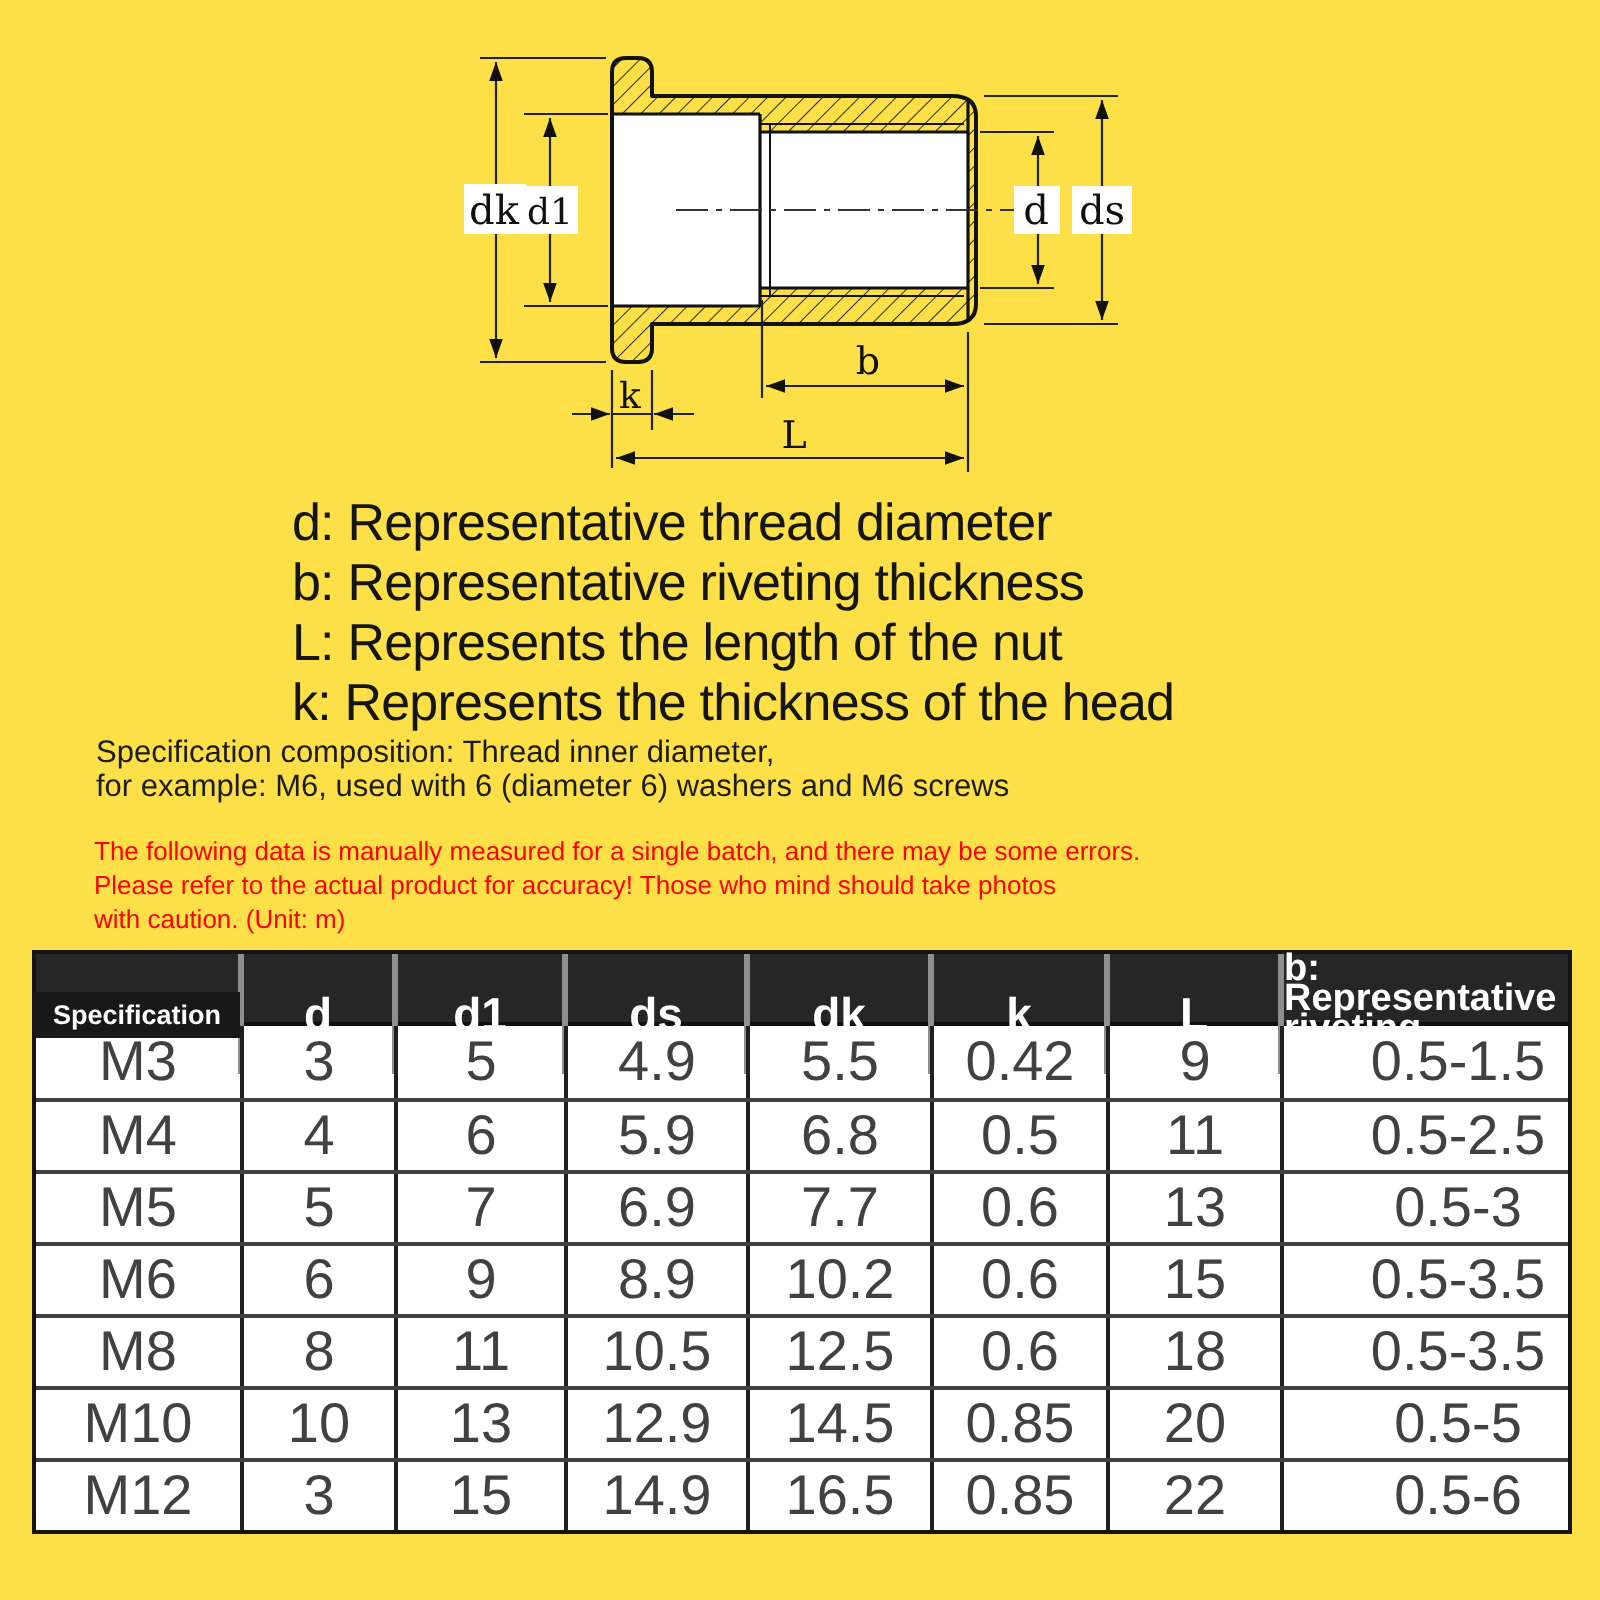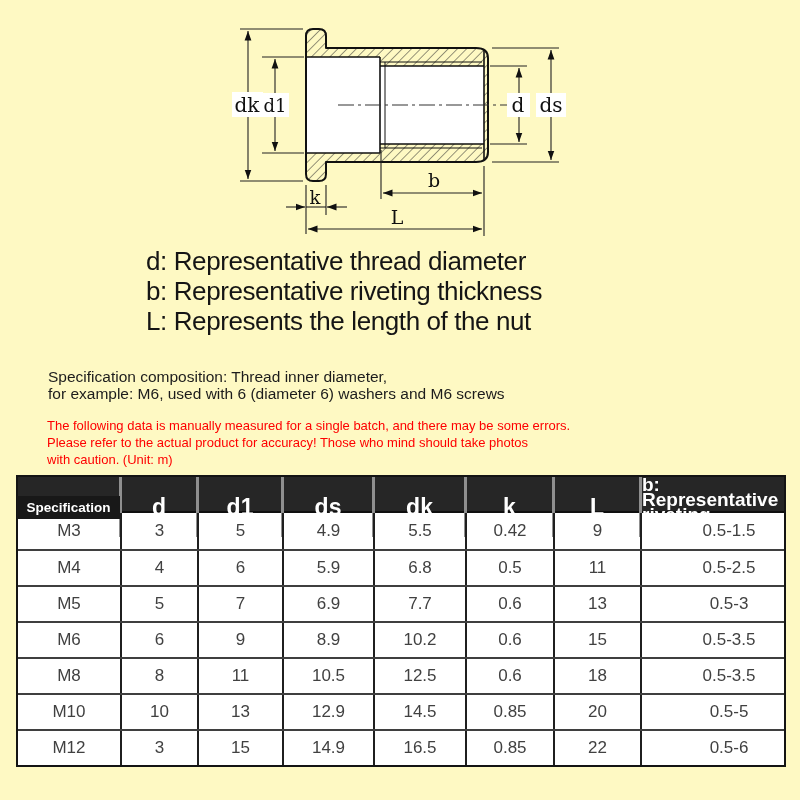--- a/index.html
+++ b/index.html
@@ -1,18 +1,18 @@
 <!DOCTYPE html>
 <html><head>
 <meta charset="utf-8">
 <style>
   * { margin:0; padding:0; box-sizing:border-box; }
   html,body { background:#ffffff; }
   .canvas {
-    position:relative; width:800px; height:800px; background:#fef9c3;
+    position:relative; width:800px; height:800px; background:#fde047;
     font-family:"Liberation Sans", sans-serif; overflow:hidden;
   }
   
   .drawing { position:absolute; left:0; top:0; }
   .dimtxt { font-family:"DejaVu Serif", serif; fill:#101010; }
   
   .legend { position:absolute; left:146px; top:246px; color:#151515;
             font-size:26px; line-height:30px; letter-spacing:-0.4px; }
   
   .spec-note { position:absolute; left:48px; top:369px; color:#1c1c1c;
@@ -28,21 +28,21 @@
   .hcell { display:flex; align-items:center; justify-content:center;
            color:#ffffff; font-weight:bold; border-right:3px solid #8f8f8f; }
   .hcell:last-child { border-right:none; }
   .hcell.spec-h { font-size:13.5px; }
   .hcell.spec-h span { background:#181818; padding:4px 9px; }
   .hcell.letter { font-size:23px; }
   .hcell.b-h { flex-direction:column; font-size:19px; line-height:15px; }
   .trow { height:36px; border-top:2px solid #3f3f3f; }
   .trow:first-child { border-top:none; }
   .tcell { display:flex; align-items:center; justify-content:center;
-           font-size:17px; color:#414141; border-right:2px solid #1f1f1f; }
+           font-size:28px; color:#414141; border-right:2px solid #1f1f1f; }
   .tcell:last-child { border-right:none;margin-left:32px; }
 </style>
 </head>
 <body>
 
 <div class="canvas">
 
   <svg class="drawing" width="800" height="246" viewBox="0 0 800 246">
     <defs>
       <pattern id="hatch" patternUnits="userSpaceOnUse" width="6.5" height="6.5" patternTransform="rotate(45)">
@@ -116,20 +116,21 @@
     <g stroke="#222" stroke-width="1.1">
       <line x1="308" y1="229" x2="482" y2="229" marker-start="url(#ar)" marker-end="url(#ar)"></line>
     </g>
     <text class="dimtxt" x="397" y="224" font-size="19" text-anchor="middle">L</text>
   </svg>
 
   <div class="legend">
     <div>d: Representative thread diameter</div>
     <div>b: Representative riveting thickness</div>
     <div>L: Represents the length of the nut</div>
+    <div>k: Represents the thickness of the head</div>
   </div>
 
   <div class="spec-note">
     <div>Specification composition: Thread inner diameter,</div>
     <div>for example: M6, used with 6 (diameter 6) washers and M6 screws</div>
   </div>
 
   <div class="warning">
     <div>The following data is manually measured for a single batch, and there may be some errors.</div>
     <div>Please refer to the actual product for accuracy! Those who mind should take photos</div>

